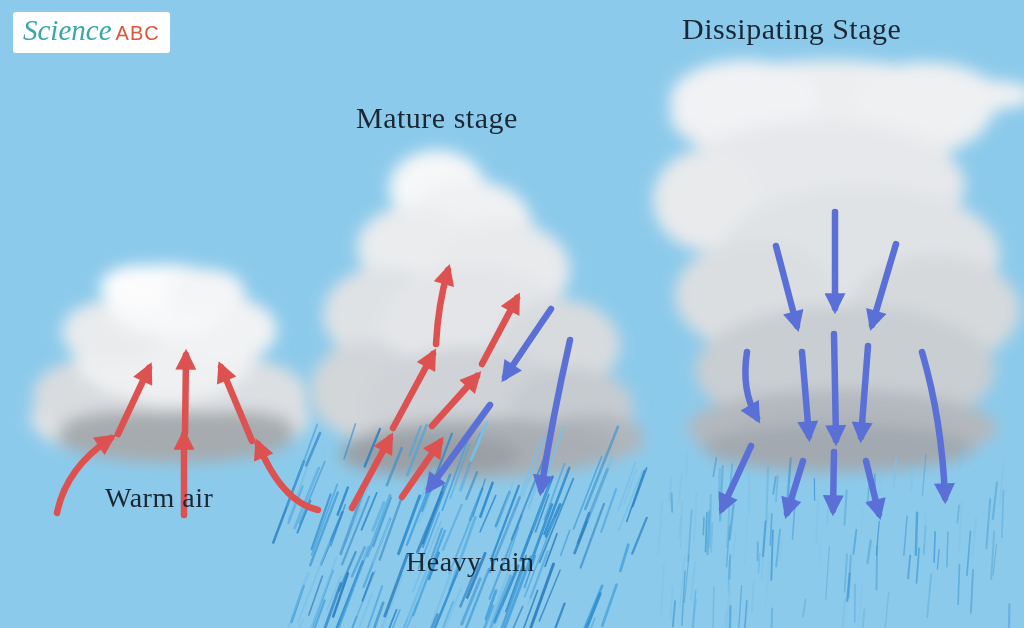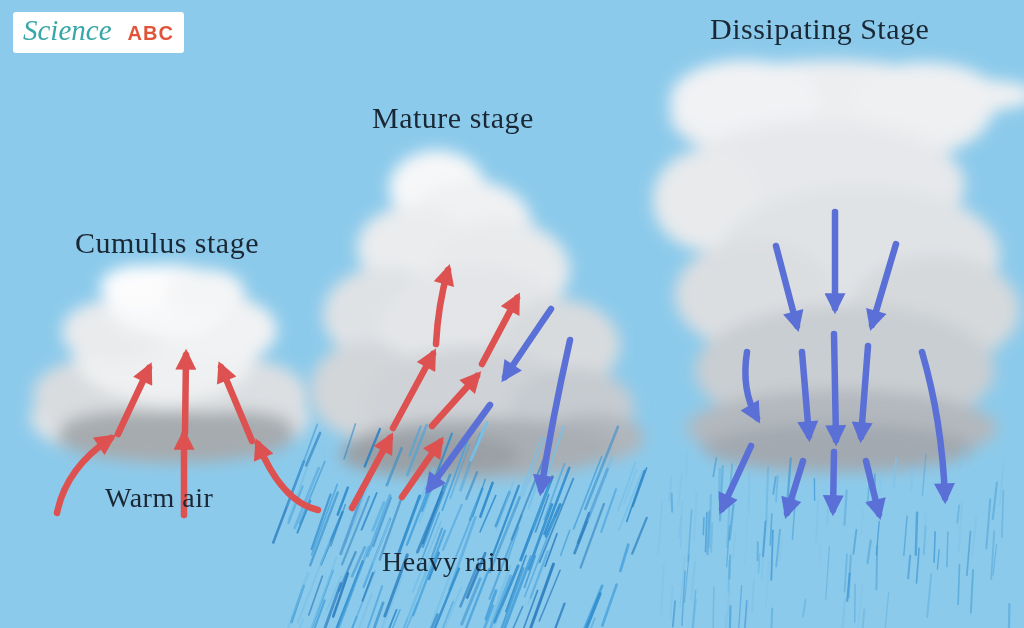--- a/index.html
+++ b/index.html
@@ -28,22 +28,22 @@
     position:absolute; left:13px; top:12px; z-index:6;
     background:var(--logo-bg); border-radius:3px;
     padding:2px 10px 6px 10px; display:flex; align-items:baseline;
   }
   .logo .science{
     font-family:"Liberation Serif","DejaVu Serif",serif;
     font-style:italic; font-size:29px; color:var(--logo-science);
   }
   .logo .abc{
     font-family:"Liberation Sans","DejaVu Sans",sans-serif;
-    font-weight:bold; font-size:20px; letter-spacing:1px;
-    color:var(--logo-abc); margin-left:16px;
+    font-weight:normal; font-size:20px; letter-spacing:1px;
+    color:var(--logo-abc); margin-left:4px;
   }
 </style>
 </head>
 <body>
 
 <div class="canvas">
 
   <svg width="1024" height="628" viewBox="0 0 1024 628">
     <defs>
       <filter id="soften" x="-30%" y="-30%" width="160%" height="160%">
@@ -406,20 +406,19 @@
       <path class="arrow blue" marker-end="url(#ah-blue)" d="M834,452 L833,510"></path>
       <path class="arrow blue" marker-end="url(#ah-blue)" d="M866,461 L879,514"></path>
     </g>
   </svg>
 
   <div class="logo">
     <span class="science">Science</span>
     <span class="abc">ABC</span>
   </div>
 
-  <div class="lbl" style="left:75px;top:226px">Cumulus stage</div>
-  <div class="lbl" style="left:372px;top:101px">Mature stage</div>
-  <div class="lbl" style="left:710px;top:12px">Dissipating Stage</div>
+  <div class="lbl" style="left:356px;top:101px">Mature stage</div>
+  <div class="lbl" style="left:682px;top:12px">Dissipating Stage</div>
 
   <div class="lbl ann" style="left:105px;top:474px">Warm air</div>
-  <div class="lbl ann" style="left:382px;top:538px">Heavy rain</div>
+  <div class="lbl ann" style="left:406px;top:538px">Heavy rain</div>
 
 </div>
 
 </body></html>

